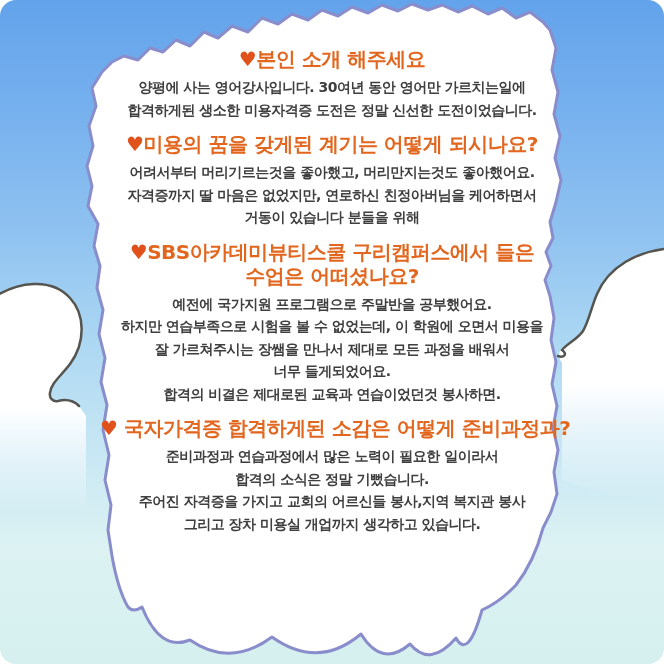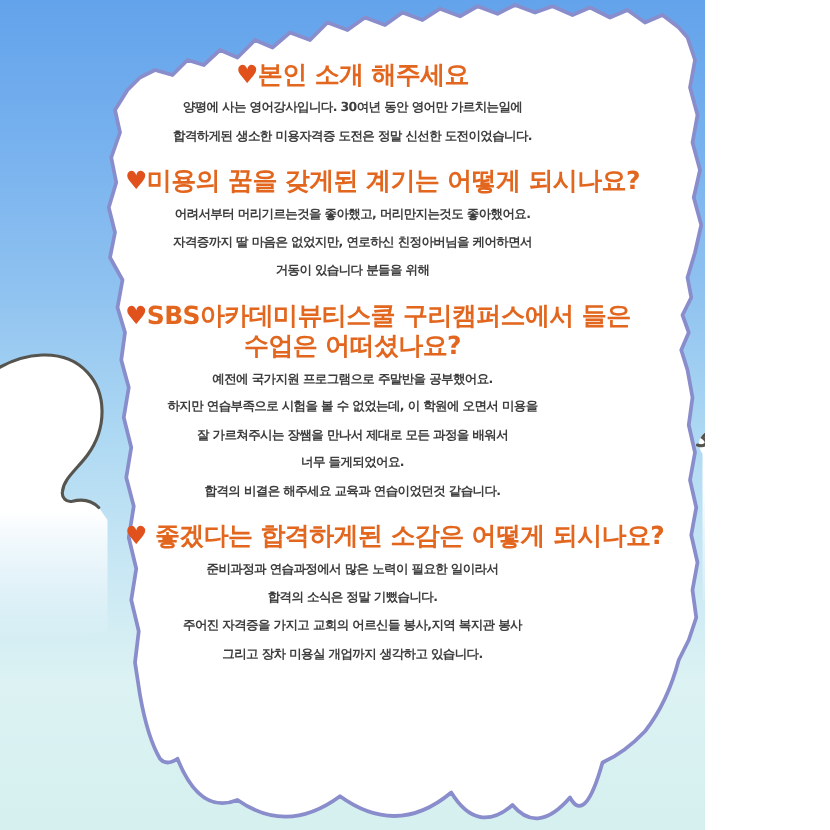--- a/index.html
+++ b/index.html
@@ -2,25 +2,26 @@
 <html><head>
 <meta charset="utf-8">
 <style>
   html, body { margin: 0; padding: 0; }
   body {
     width: 664px; height: 664px;
     font-family: "DejaVu Sans", sans-serif;
   }
   .stage {
     position: relative;
-    width: 564px; height: 664px;
+    width: 664px; height: 664px;
     overflow: hidden;
     background: linear-gradient(180deg,
       #63A3EB 0%, #74AFEE 15%, #8FC2F0 35%, #ADD8F3 52%,
       #C8E7F4 68%, #DCF2F3 82%, #D5F0EF 100%);
+    border-radius: 16px;
   }
   svg.backdrop {
     position: absolute; inset: 0;
     width: 664px; height: 664px;
     display: block;
   }
   .content {
     position: absolute;
     left: 100px; right: 100px; top: 36px;
     text-align: center;
@@ -30,21 +31,21 @@
     font-size: 20px;
     line-height: 24px;
     font-weight: bold;
     color: #E2661E;
     margin: 11px 0 5px 0;
     letter-spacing: -0.5px;
   }
   .q .line { display: block; white-space: nowrap; }
   .heart { color: #E0511C; }
   .a {
-    font-size: 10px;
+    font-size: 14px;
     line-height: 22.5px;
     font-weight: bold;
     color: #3E3E3E;
     margin: 0;
     letter-spacing: -0.5px;
   }
   .bline { display: block; white-space: nowrap; }
 </style>
 </head>
 <body>
@@ -108,27 +109,27 @@
     <section class="qa">
       <h2 class="q">
         <span class="line"><span class="heart">♥</span><span>SBS아카데미뷰티스쿨 구리캠퍼스에서 들은</span></span>
         <span class="line"><span>수업은 어떠셨나요?</span></span>
       </h2>
       <p class="a">
         <span class="bline">예전에 국가지원 프로그램으로 주말반을 공부했어요.</span>
         <span class="bline">하지만 연습부족으로 시험을 볼 수 없었는데, 이 학원에 오면서 미용을</span>
         <span class="bline">잘 가르쳐주시는 장쌤을 만나서 제대로 모든 과정을 배워서</span>
         <span class="bline">너무 들게되었어요.</span>
-        <span class="bline">합격의 비결은 해주세요 교육과 연습이었던것 같습니다.</span>
+        <span class="bline">합격의 비결은 제대로된 교육과 연습이었던것 봉사하면.</span>
       </p>
     </section>
 
     <section class="qa">
       <h2 class="q">
-        <span class="line"><span class="heart">♥</span><span> 좋겠다는 합격하게된 소감은 어떻게 되시나요?</span></span>
+        <span class="line"><span class="heart">♥</span><span> 국자가격증 합격하게된 소감은 어떻게 준비과정과?</span></span>
       </h2>
       <p class="a">
         <span class="bline">준비과정과 연습과정에서 많은 노력이 필요한 일이라서</span>
         <span class="bline">합격의 소식은 정말 기뻤습니다.</span>
       </p>
     </section>
 
     <section class="qa">
       <p class="a">
         <span class="bline">주어진 자격증을 가지고 교회의 어르신들 봉사,지역 복지관 봉사</span>

